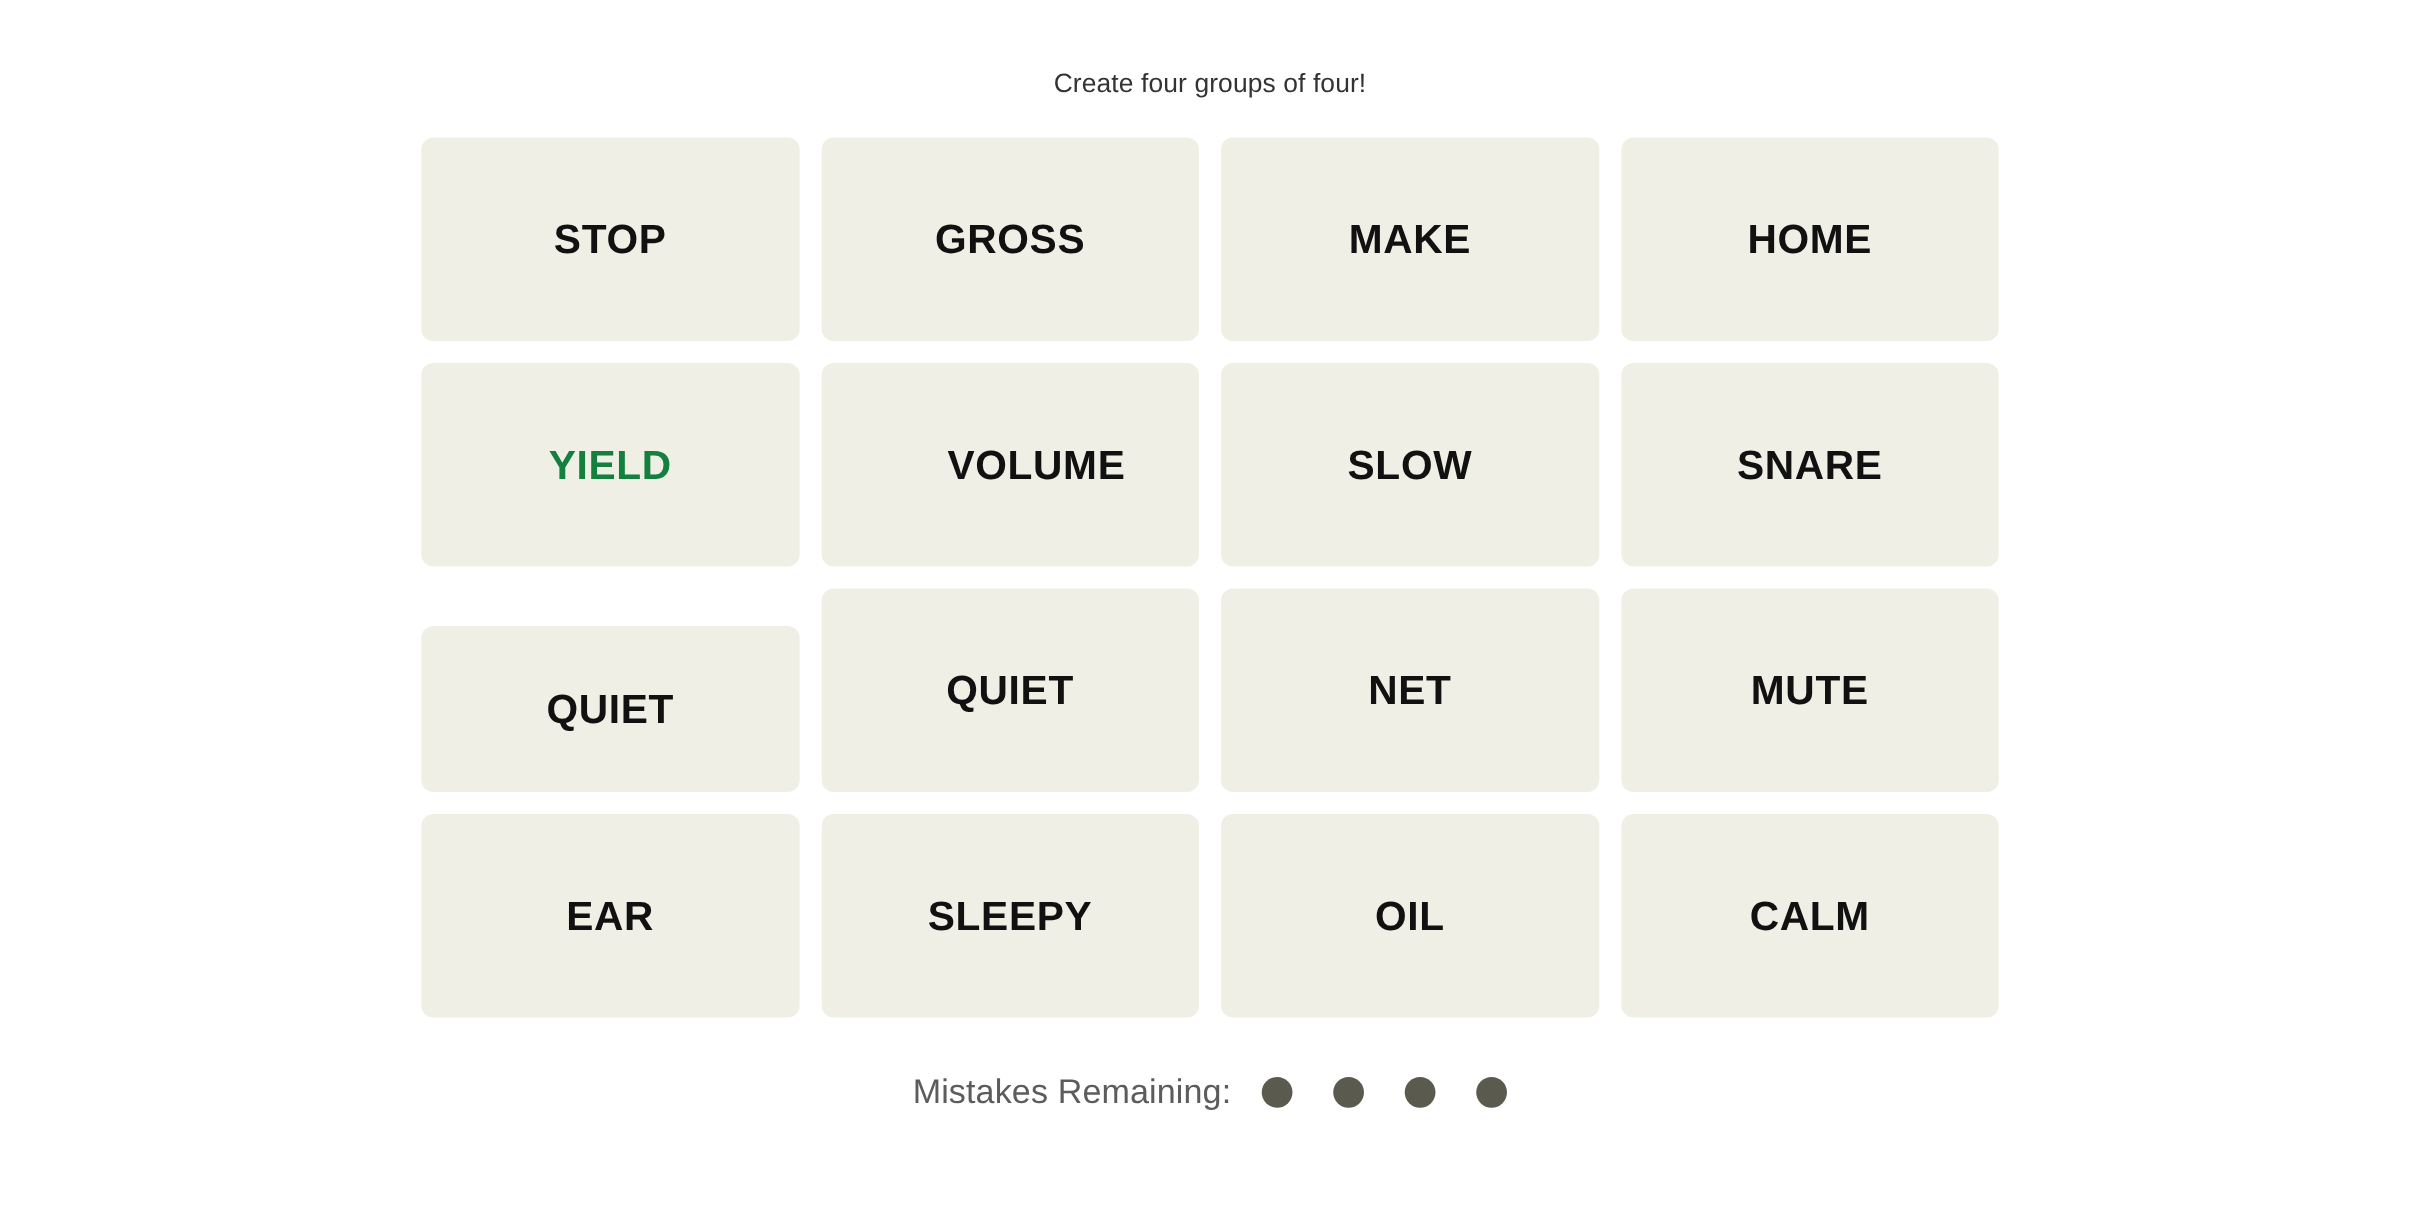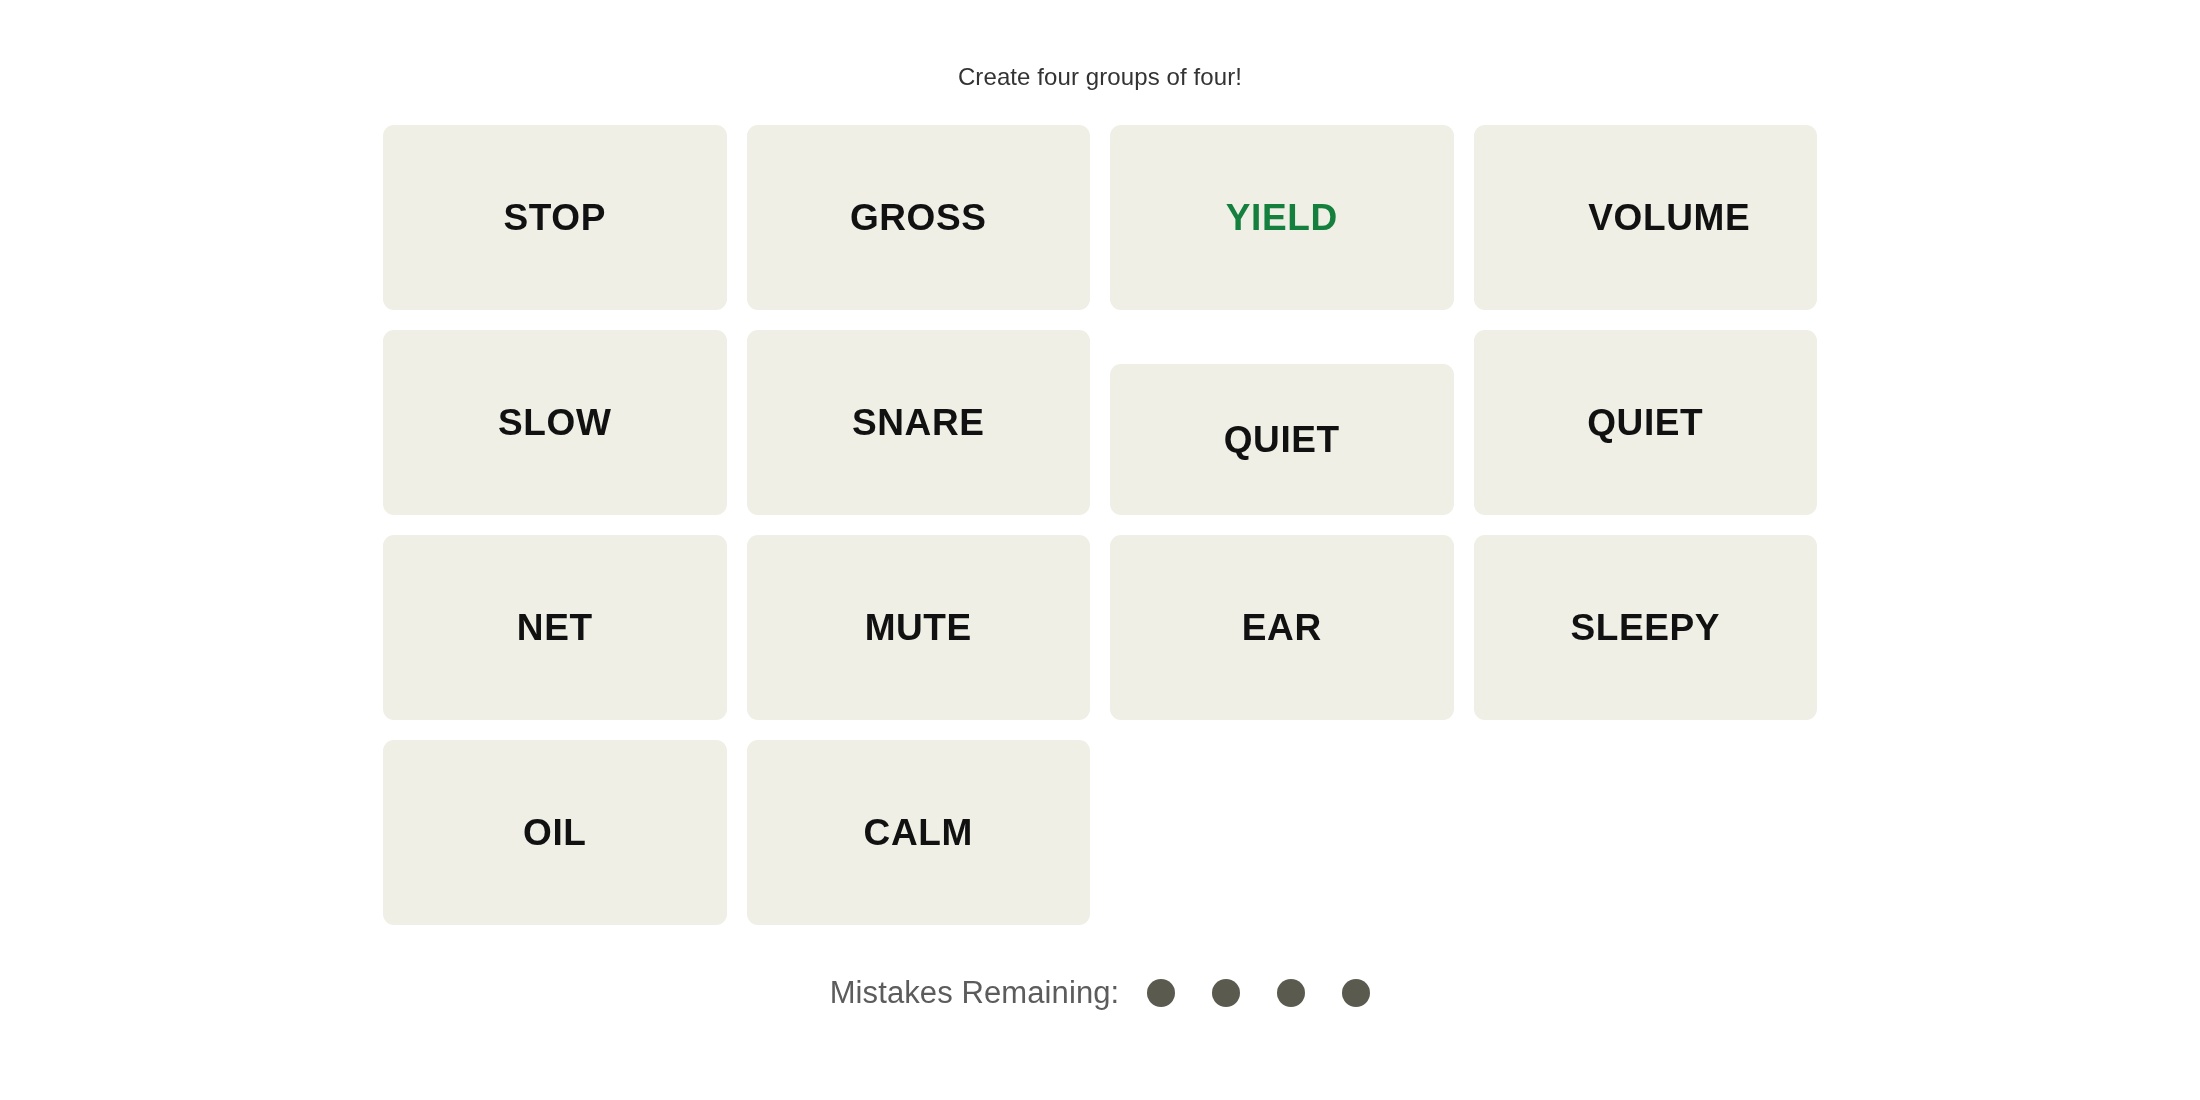--- a/index.html
+++ b/index.html
@@ -107,20 +107,26 @@
   <div class="title">Create four groups of four!</div>
 
   <div class="grid">
       <button class="tile" style="background: rgb(239, 239, 230);">
         <span class="tile-label" style="color: rgb(17, 17, 17);">STOP</span>
       </button>
       <button class="tile" style="background: rgb(239, 239, 230);">
         <span class="tile-label" style="color: rgb(17, 17, 17);">GROSS</span>
       </button>
       <button class="tile" style="background: rgb(239, 239, 230);">
+        <span class="tile-label" style="color: rgb(17, 17, 17);">MAKE</span>
+      </button>
+      <button class="tile" style="background: rgb(239, 239, 230);">
+        <span class="tile-label" style="color: rgb(17, 17, 17);">HOME</span>
+      </button>
+      <button class="tile" style="background: rgb(239, 239, 230);">
         <span class="tile-label" style="color: #15803d;">YIELD</span>
       </button>
       <button class="tile" style="background: rgb(239, 239, 230);">
         <span class="tile-label" style="color: rgb(17, 17, 17); margin-left: 48px;">VOLUME</span>
       </button>
       <button class="tile" style="background: rgb(239, 239, 230);">
         <span class="tile-label" style="color: rgb(17, 17, 17);">SLOW</span>
       </button>
       <button class="tile" style="background: rgb(239, 239, 230);">
         <span class="tile-label" style="color: rgb(17, 17, 17);">SNARE</span>

